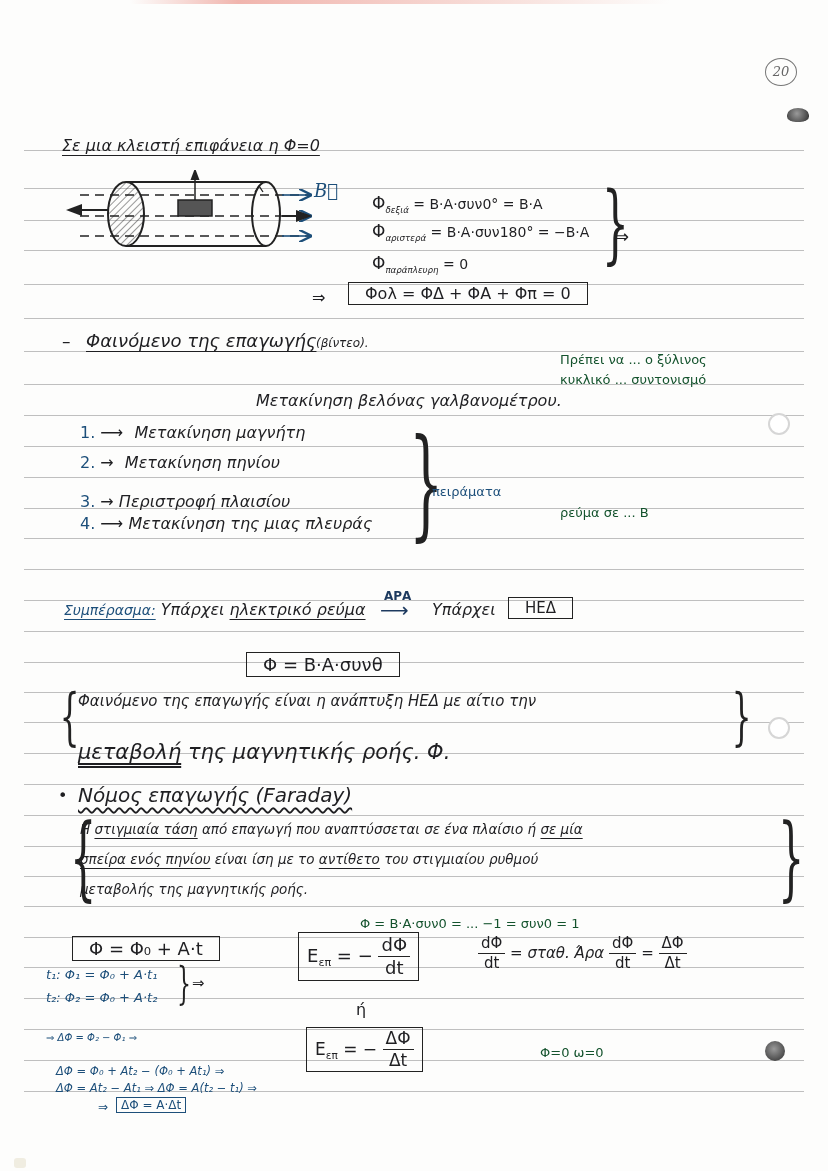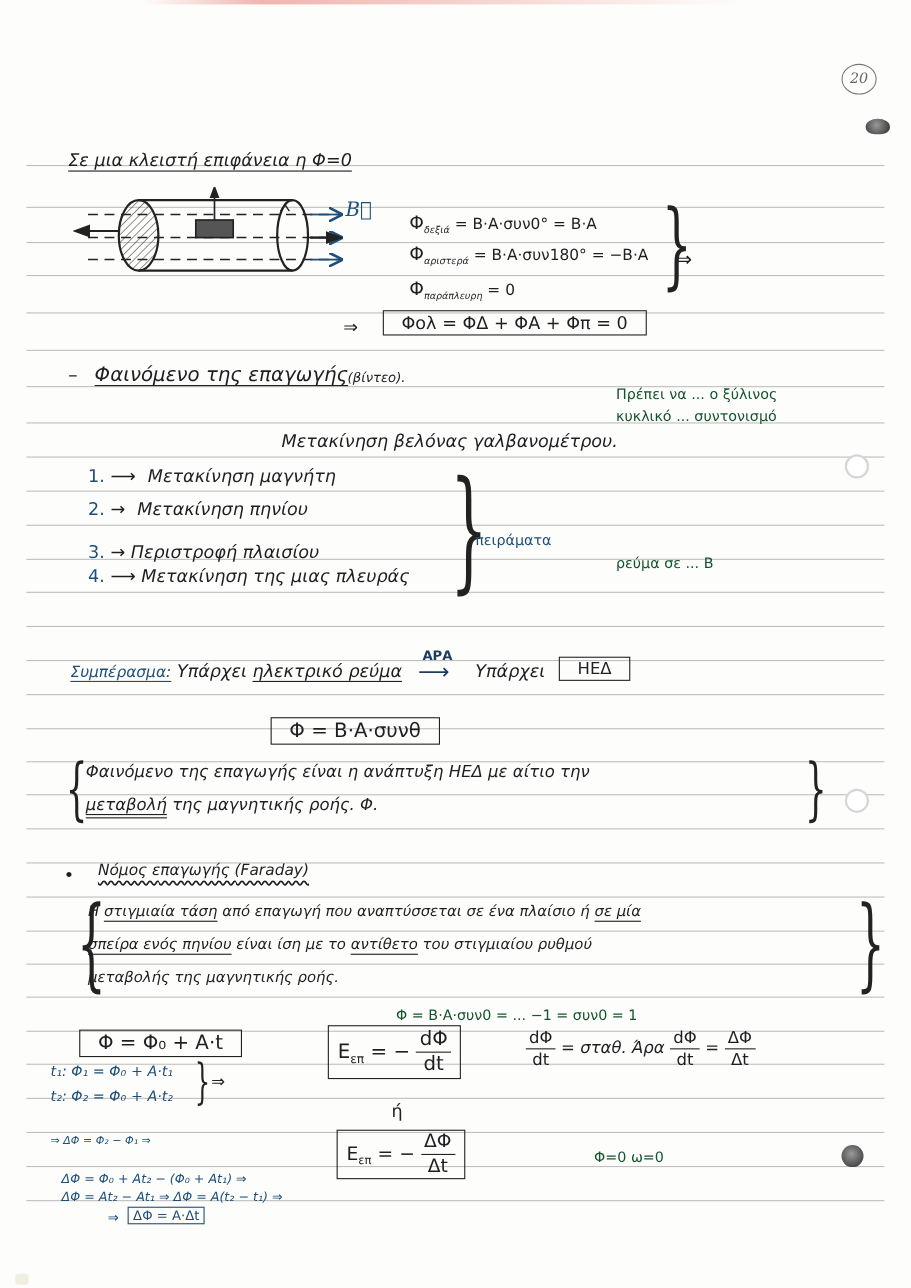--- a/index.html
+++ b/index.html
@@ -184,28 +184,28 @@
 </div>
 <div class="hw" style="left:384px;top:589px;font-size:12px;font-weight:bold;color:#1d3a5f;">ΑΡΑ</div>
 <div class="hw" style="left:380px;top:598px;font-size:20px;color:#1d3a5f;">⟶</div>
 <div class="hw" style="left:432px;top:600px;font-size:16px;font-style:italic;">Υπάρχει</div>
 <div class="hw box" style="left:508px;top:597px;font-size:15px;">ΗΕΔ</div>
 
 <div class="hw box" style="left:246px;top:652px;font-size:18px;">Φ = B·A·συνθ</div>
 
 <div class="brace" style="left:50px;top:684px;font-size:62px;line-height:66px;transform:scaleX(.5);">{</div>
 <div class="hw" style="left:78px;top:692px;font-size:15px;font-style:italic;">Φαινόμενο της επαγωγής είναι η ανάπτυξη ΗΕΔ με αίτιο την</div>
-<div class="hw" style="left:78px;top:722px;font-size:15px;font-style:italic;">
+<div class="hw" style="left:78px;top:740px;font-size:21px;font-style:italic;">
   <span style="text-decoration:underline double;text-underline-offset:4px;">μεταβολή</span>
   <span>της μαγνητικής ροής. Φ.</span>
 </div>
 <div class="brace" style="left:722px;top:684px;font-size:62px;line-height:66px;transform:scaleX(.5);">}</div>
 
 <div class="hw" style="left:58px;top:786px;font-size:16px;">•</div>
-<div class="hw" style="left:78px;top:783px;font-size:14px;font-style:italic;text-decoration:underline wavy;text-underline-offset:5px;margin-left:11px;">Νόμος επαγωγής (Faraday)</div>
+<div class="hw" style="left:78px;top:783px;font-size:20px;font-style:italic;text-decoration:underline wavy;text-underline-offset:5px;">Νόμος επαγωγής (Faraday)</div>
 
 <div class="brace" style="left:54px;top:810px;font-size:92px;line-height:96px;transform:scaleX(.45);">{</div>
 <div class="hw" style="left:80px;top:821px;font-size:13.5px;font-style:italic;">
   <span>Η</span>
   <span class="ul">στιγμιαία τάση</span>
   <span>από επαγωγή που αναπτύσσεται σε ένα πλαίσιο ή</span>
   <span class="ul">σε μία</span>
 </div>
 <div class="hw" style="left:80px;top:851px;font-size:13.5px;font-style:italic;">
   <span class="ul">σπείρα ενός πηνίου</span>

